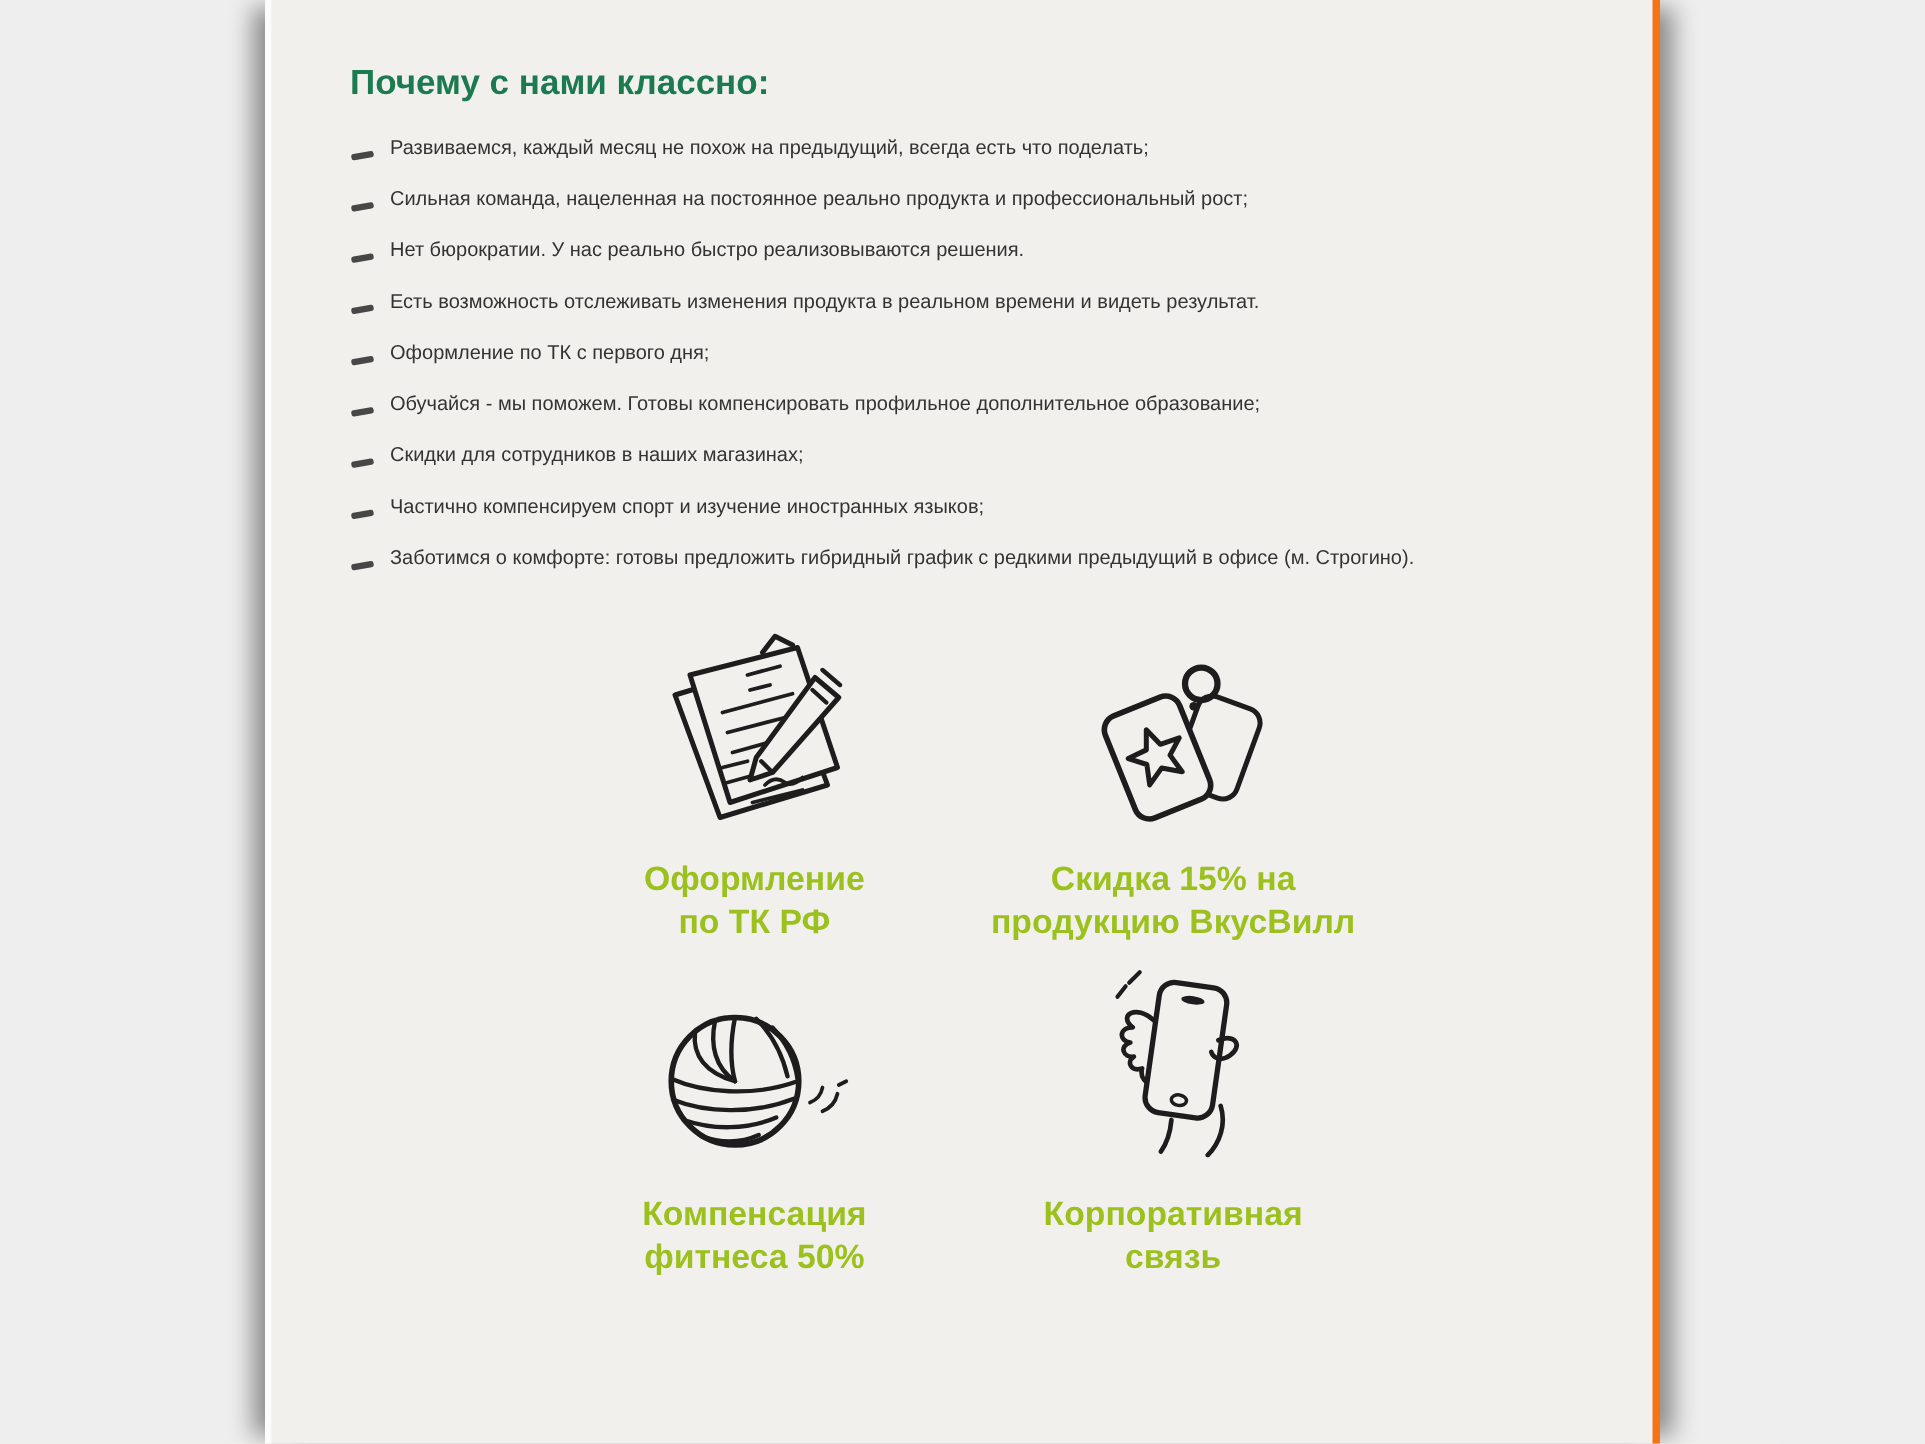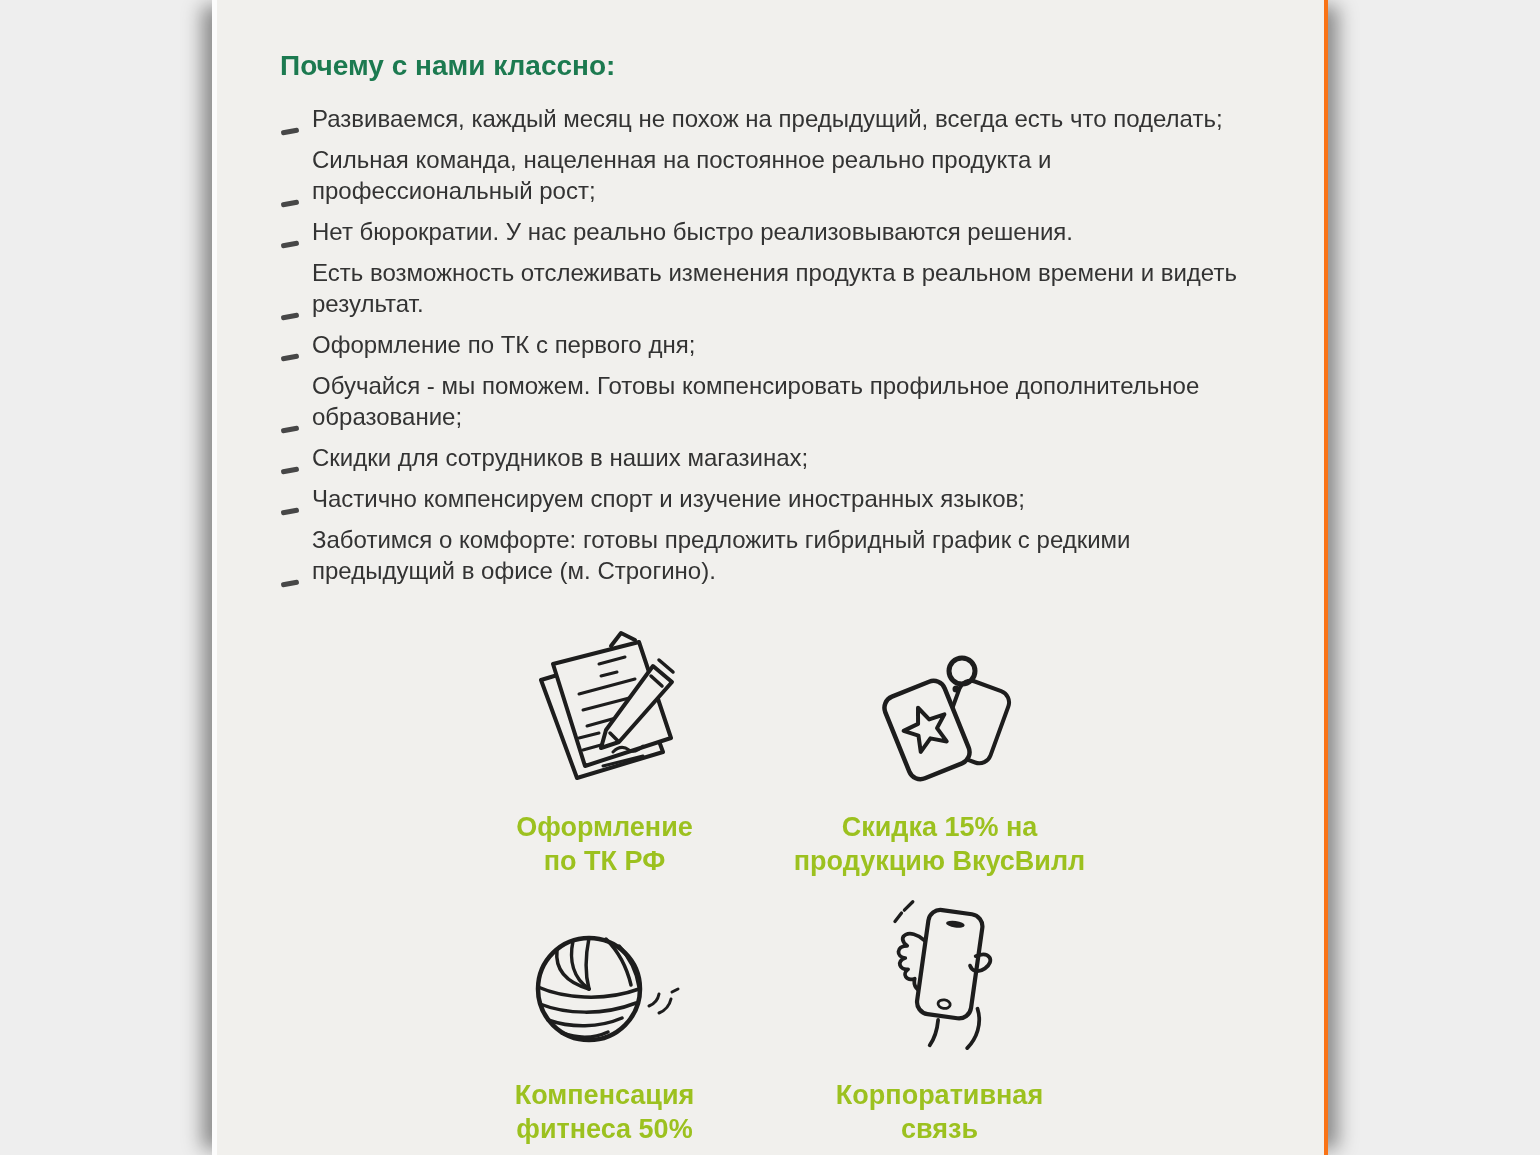--- a/index.html
+++ b/index.html
@@ -8,35 +8,35 @@
     background: #eeeeee;
     overflow: hidden;
     display: flex; justify-content: center;
     font-family: "Liberation Sans", sans-serif;
   }
   .sheet {
     box-sizing: border-box;
     width: 1116px; height: 1155px;
     background: #f1f0ed;
     border-left: 5px solid #fcfcfc;
-    border-right: 4px solid #f97316;
+    border-right: 6px solid #f97316;
     box-shadow: -16px 0 18px -6px rgba(0,0,0,0.42), 16px 0 18px -6px rgba(0,0,0,0.42);
     padding: 50px 60px 0 63px;
   }
   .heading {
     font-size: 28px; font-weight: bold;
     color: #1c7a50;
     margin: 0 0 22px 0;
     line-height: 31px;
   }
   .benefits { margin: 0; padding: 0; list-style: none; }
   .benefit {
-    display: flex; align-items: flex-end;
+    display: flex; align-items: center;
     margin-bottom: 10px;
-    font-size: 24px; line-height: 31px; color: #333333;
+    font-size: 16px; line-height: 31px; color: #333333;
   }
   .dash-marker {
     flex: 0 0 auto;
     width: 18px; height: 5px;
     background: #474747; border-radius: 2px;
     transform: rotate(-10deg);
     margin: 12px 13px 0 1px;
   }
   .benefit-text { width: 950px; }
   .perks { margin-top: 34px; }

